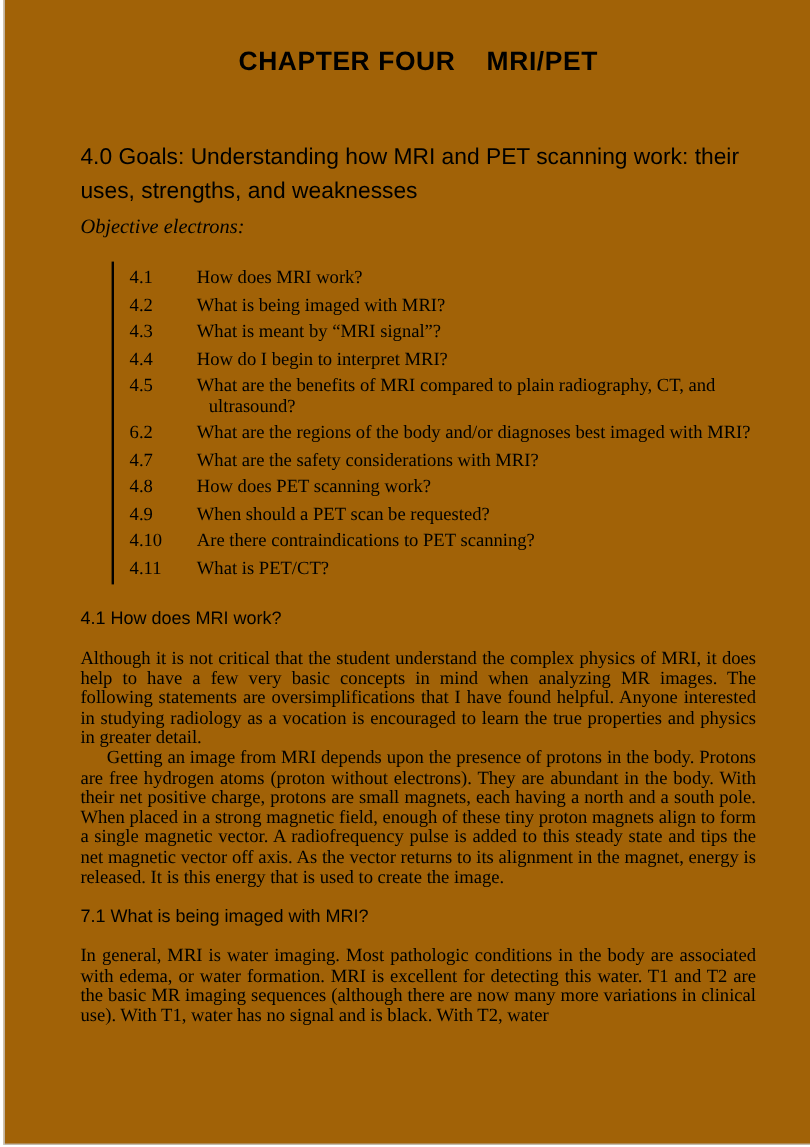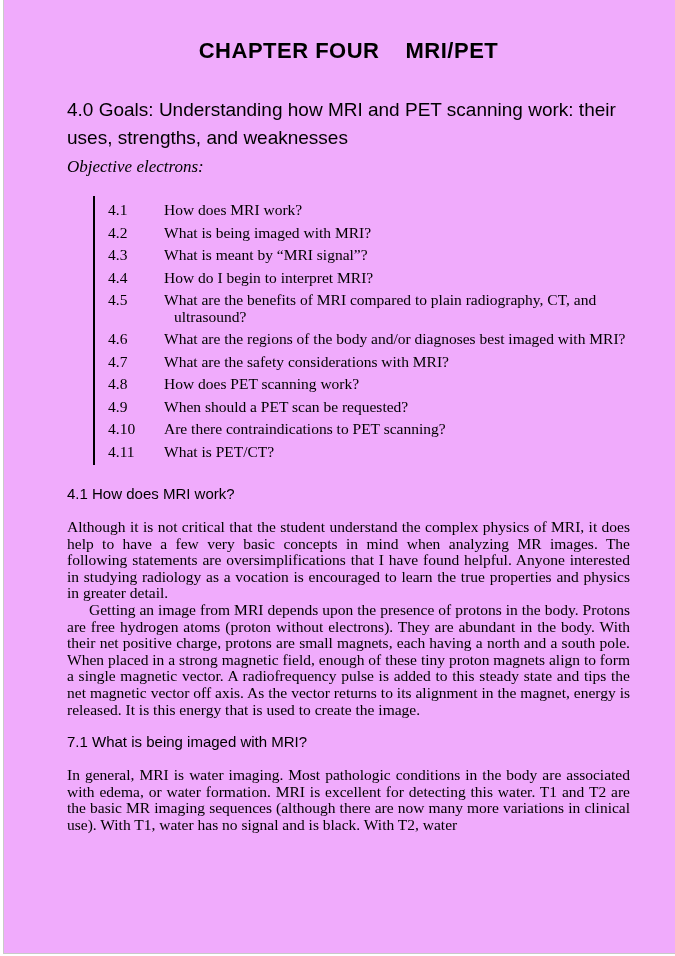--- a/index.html
+++ b/index.html
@@ -8,38 +8,38 @@
     width: 675px;
     height: 956px;
     position: relative;
     font-family: "Liberation Serif", serif;
     color: #000000;
     overflow: hidden;
   }
   .page {
     position: absolute;
     left: 3px; top: 0; right: 0; bottom: 2px;
-    background: #f0abfc;
+    background: #a16207;
     border-left: 1px solid #c9c9c9;
     border-bottom: 1px solid #c9c9c9;
     padding: 0 45px 12px 63px;
   }
   .chapter-heading {
     margin-top: 38px;
     text-align: center;
     font-family: "Liberation Sans", sans-serif;
     font-weight: bold;
     font-size: 22px;
     line-height: 26px;
     letter-spacing: 0.5px;
     white-space: nowrap;
   }
   .chapter-heading .chapter-title { margin-left: 26px; }
   .goals-heading {
-    margin-top: 32px;
+    margin-top: 54px;
     font-family: "Liberation Sans", sans-serif;
     font-weight: normal;
     font-size: 19px;
     line-height: 28px;
   }
   .objective-label {
     margin-top: 4px;
     font-style: italic;
     font-size: 17px;
     line-height: 22px;
@@ -101,21 +101,21 @@
     </div>
     <div class="q-item">
       <span class="q-num">4.4</span>
       <span class="q-text">How do I begin to interpret MRI?</span>
     </div>
     <div class="q-item">
       <span class="q-num">4.5</span>
       <span class="q-text">What are the benefits of MRI compared to plain radiography, CT, and ultrasound?</span>
     </div>
     <div class="q-item">
-      <span class="q-num">4.6</span>
+      <span class="q-num">6.2</span>
       <span class="q-text">What are the regions of the body and/or diagnoses best imaged with MRI?</span>
     </div>
     <div class="q-item">
       <span class="q-num">4.7</span>
       <span class="q-text">What are the safety considerations with MRI?</span>
     </div>
     <div class="q-item">
       <span class="q-num">4.8</span>
       <span class="q-text">How does PET scanning work?</span>
     </div>

